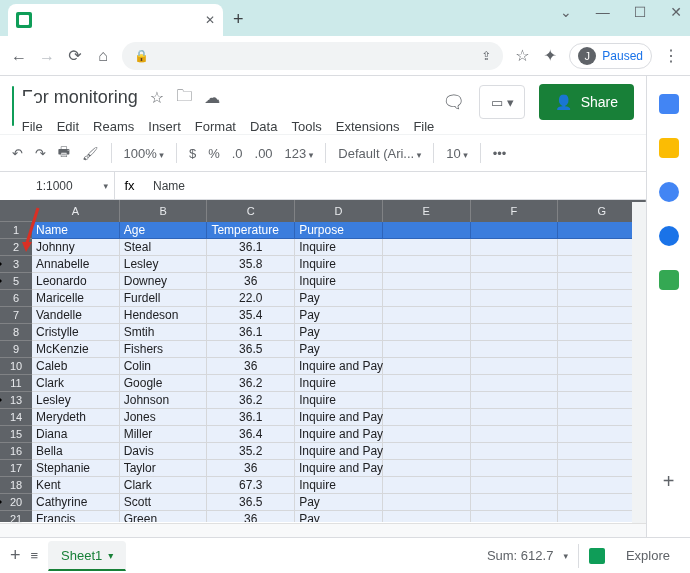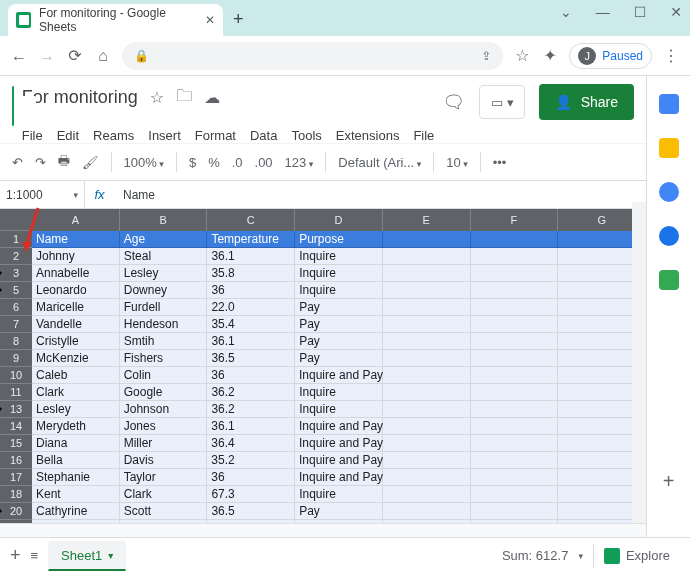--- a/index.html
+++ b/index.html
@@ -19,80 +19,79 @@
   .omnibox .lock{font-size:12px;}
   .paused{border:1px solid #dadce0;border-radius:14px;height:26px;display:flex;align-items:center;gap:6px;padding:0 8px;font-size:12px;color:#1a73e8;}
   .paused .pf{width:18px;height:18px;border-radius:50%;background:#5f6368;color:#fff;display:flex;align-items:center;justify-content:center;font-size:11px;}
   
   .gs-head{display:flex;align-items:flex-start;padding:8px 8px 0 12px;gap:8px;}
   .gs-logo{width:30px;height:40px;background:#0f9d58;border-radius:4px;position:relative;margin-top:2px;}
   .gs-logo::after{content:"";position:absolute;left:6px;top:10px;width:18px;height:18px;background:#fff;border-radius:2px;}
   .title-row{display:flex;align-items:center;gap:12px;}
   .doc-title{font-size:18px;color:#3c4043;}
   .title-icon{color:#5f6368;font-size:16px;}
-  .menubar{display:flex;gap:14px;font-size:13px;color:#3c4043;margin-top:17px;}
+  .menubar{display:flex;gap:14px;font-size:13px;color:#3c4043;margin-top:8px;}
   .head-right{margin-left:auto;display:flex;align-items:center;gap:14px;}
   .iconbtn{color:#5f6368;font-size:18px;cursor:pointer;}
   .present-btn{border:1px solid #dadce0;border-radius:4px;height:34px;width:46px;display:flex;align-items:center;justify-content:center;color:#5f6368;}
   .share-btn{background:#188038;color:#fff;border:none;border-radius:4px;height:36px;padding:0 16px;display:flex;align-items:center;gap:8px;font-size:14px;font-weight:500;}
   .avatar{width:34px;height:34px;border-radius:50%;background:#2c2c2c;display:flex;align-items:center;justify-content:center;color:#fff;font-size:16px;}
   
   .toolbar{height:38px;border-top:1px solid #f1f3f4;border-bottom:1px solid #dadce0;display:flex;align-items:center;padding:0 12px;gap:12px;color:#5f6368;font-size:13px;}
   .toolbar .sep{width:1px;height:20px;background:#dadce0;}
   .toolbar .dd::after{content:" ▾";font-size:9px;color:#5f6368;}
   .toolbar .chev{margin-left:auto;}
   
   .fxbar{height:28px;border-bottom:1px solid #dadce0;display:flex;align-items:center;}
   .namebox{width:85px;border-right:1px solid #dadce0;height:100%;display:flex;align-items:center;padding:0 6px;color:#3c4043;font-size:12px;justify-content:space-between;}
-  .fx{width:30px;text-align:center;font-style:italic;color:#0369a1;border-right:1px solid transparent;}
+  .fx{width:30px;text-align:center;color:#000000;border-right:1px solid transparent;}
   .fxval{padding:0 8px;color:#3c4043;font-size:12px;}
   
   .grid-area{display:flex;height:322px;}
   .row-hdrs{background:#5f6368;color:#e8eaed;font-size:11px;width:32px;flex:0 0 32px;position:relative;}
   .row-hdrs .corner{height:22px;background:#5f6368;border-bottom:1px solid #808285;}
   .row-hdrs .rh{height:17px;border-bottom:1px solid #808285;display:flex;align-items:center;justify-content:center;position:relative;}
   .row-hdrs .rh.marker::before{content:"";position:absolute;left:-2px;top:4px;border:4px solid transparent;border-left-color:#000;}
   .cols{flex:1;overflow:hidden;}
   .col-hdrs{display:flex;height:22px;background:#5f6368;color:#e8eaed;font-size:11px;}
   .ch{border-right:1px solid #808285;display:flex;align-items:center;justify-content:center;}
   .ch.A,.ch.B,.ch.C,.ch.D{width:88px;}
   .ch.E,.ch.F,.ch.G{width:88px;}
   .rows{}
   .row{display:flex;height:17px;}
   .cell{width:88px;border-right:1px solid #d5d7da;border-bottom:1px solid #d5d7da;padding:0 4px;font-size:12px;line-height:16px;white-space:nowrap;overflow:visible;color:#202124;}
-  .cell.num{text-align:left;}
+  .cell.num{text-align:center;}
   .row.hdr .cell{background:#3b7ddd;color:#fff;border-right:1px solid #2e64b9;border-bottom:1px solid #2e64b9;}
   .row.data .cell{background:#e9f0fb;}
   .red-arrow{position:absolute;left:22px;top:206px;width:20px;height:46px;pointer-events:none;z-index:50;}
   
   .sheet-tabs{position:absolute;left:0;right:0;bottom:0;height:36px;border-top:1px solid #dadce0;display:flex;align-items:center;padding:0 10px;gap:10px;background:#fff;font-size:13px;color:#5f6368;}
   .sheet-tab{border:1px solid transparent;border-bottom:2px solid #188038;background:#f1f3f4;padding:6px 12px;border-radius:4px 4px 0 0;color:#188038;font-weight:500;display:flex;gap:6px;align-items:center;}
   .sheet-tabs .right{margin-left:auto;display:flex;align-items:center;gap:10px;}
-  .explore{display:flex;align-items:center;gap:6px;padding:4px 10px;border-left:1px solid #dadce0;color:#5f6368;}
+  .explore{display:flex;align-items:center;gap:21px;padding:4px 10px;border-left:1px solid #dadce0;color:#5f6368;}
   .explore .sq{width:16px;height:16px;background:#0f9d58;display:inline-block;border-radius:2px;}
   
   .sidepanel{position:absolute;right:0;top:76px;bottom:36px;width:44px;border-left:1px solid #dadce0;background:#fff;display:flex;flex-direction:column;align-items:center;padding-top:18px;gap:24px;}
   .sp-icon{width:20px;height:20px;border-radius:4px;}
   .scroll-space{position:absolute;right:44px;top:202px;bottom:36px;width:14px;background:#f1f3f4;}
   .hscroll{position:absolute;left:0;right:44px;bottom:36px;height:14px;background:#f8f9fa;border-top:1px solid #e0e0e0;}
 </style>
 </head>
 <body>
 
 <div class="win-controls">
   <span>⌄</span>
   <span>—</span>
   <span>☐</span>
   <span>✕</span>
 </div>
 
 <div class="tabstrip">
   <div class="tab">
     <span class="favicon"></span>
-    <span>For monitoring - Google Sheets</span>
     <span class="close">✕</span>
   </div>
   <span class="newtab">+</span>
 </div>
 
 <div class="addrbar">
   <span class="navicon">←</span>
   <span class="navicon disabled">→</span>
   <span class="navicon">⟳</span>
   <span class="navicon">⌂</span>
@@ -156,21 +155,21 @@
   <span class="dd">123</span>
   <span class="sep"></span>
   <span class="dd">Default (Ari...</span>
   <span class="sep"></span>
   <span class="dd">10</span>
   <span class="sep"></span>
   <span>•••</span>
   <span class="chev">ᐱ</span>
 </div>
 
-<div class="fxbar" style="width:calc(100% - 44px);">
+<div class="fxbar" style="width:calc(100% - 44px);margin-left:30px;">
   <div class="namebox">
     <span>1:1000</span>
       <span style="font-size:9px;color:#5f6368">▾</span>
   </div>
   <div class="fx">fx</div>
   <div class="fxval">Name</div>
 </div>
 
 <div class="grid-area" style="width:calc(100% - 44px);">
   <div class="row-hdrs">

